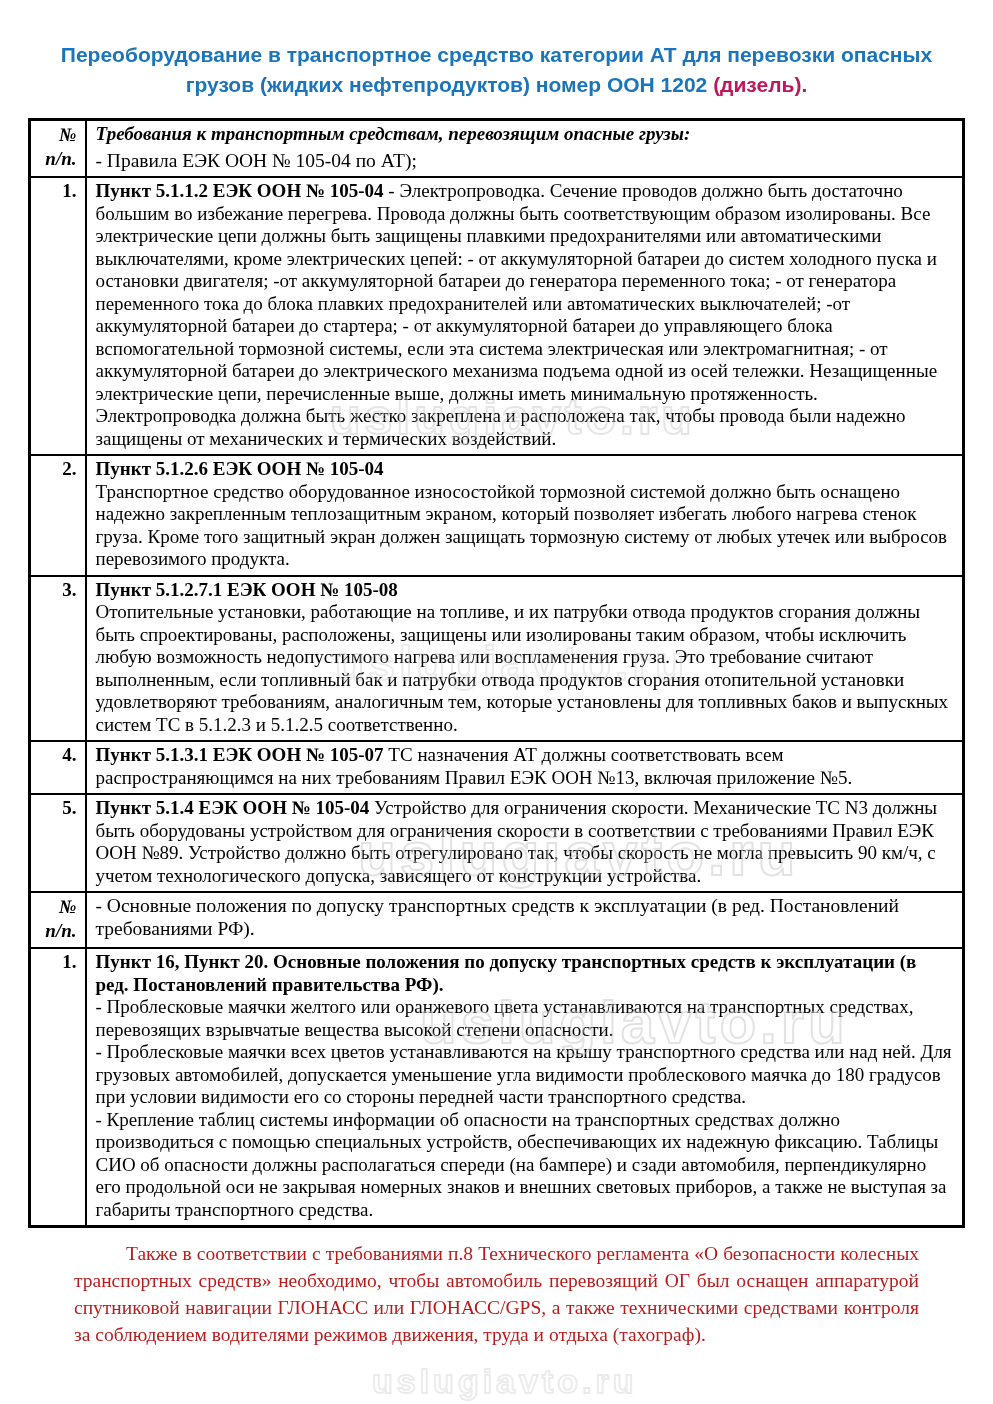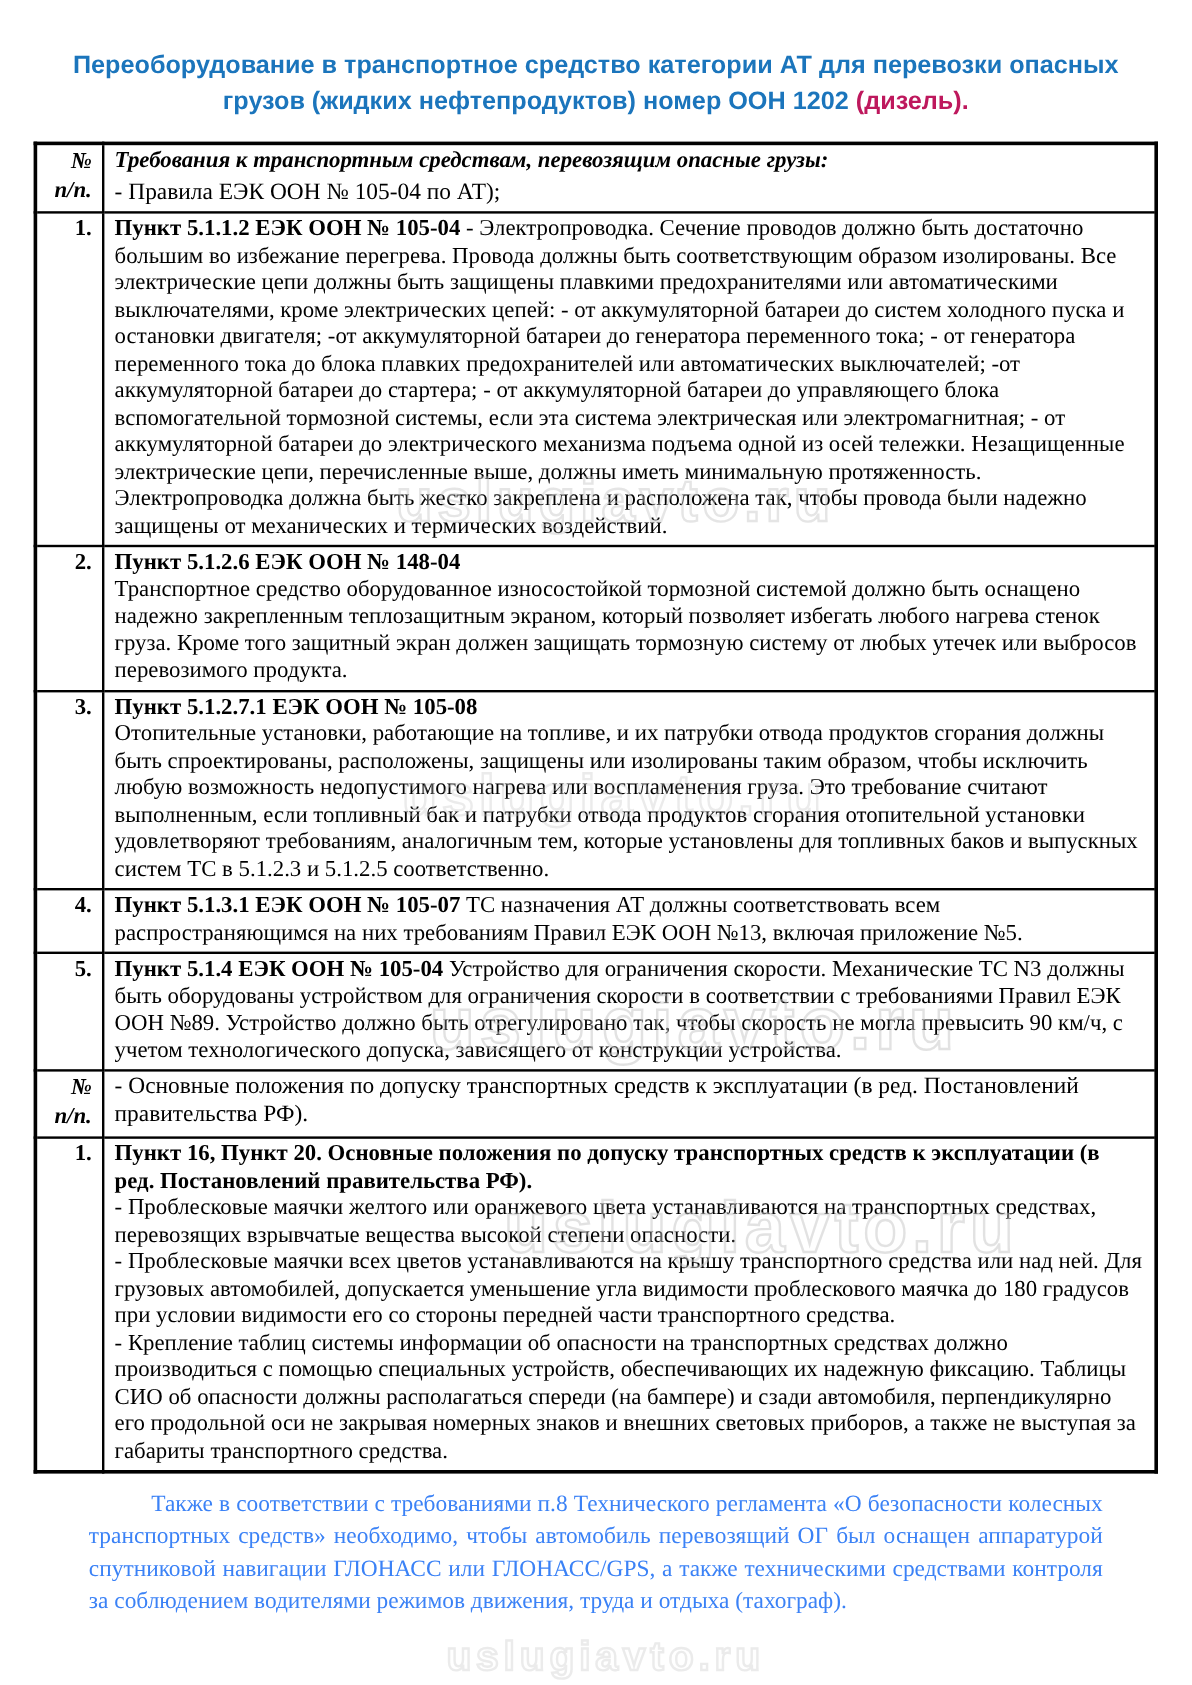--- a/index.html
+++ b/index.html
@@ -50,21 +50,21 @@
   .lead { font-weight:700; }
   .lead-block { font-weight:700; display:block; }
   .cell p { margin:0;font-family:Liberation Serif, serif; }
 
   
   .footer-note {
     margin:12px 46px 0 46px;
     font-size:19.5px; line-height:27px;
     text-align:justify;
     text-indent:52px;
-    color:#3b82f6;
+    color:#b91c1c;
   }
 
   
   .wm {
     position:absolute;
     font-family:"Liberation Sans","DejaVu Sans",sans-serif;
     font-weight:700;
     color:rgba(255,255,255,0.05);
     -webkit-text-stroke:2px #c7c7c7;
     letter-spacing:4px;
@@ -104,21 +104,21 @@
     <tr>
       <td class="num">1.</td>
       <td class="cell">
             <p><span class="lead">Пункт 5.1.1.2 ЕЭК ООН № 105-04</span><span> - Электропроводка. Сечение проводов должно быть достаточно большим во избежание перегрева. Провода должны быть соответствующим образом изолированы. Все электрические цепи должны быть защищены плавкими предохранителями или автоматическими выключателями, кроме электрических цепей: - от аккумуляторной батареи до систем холодного пуска и остановки двигателя; -от аккумуляторной батареи до генератора переменного тока; - от генератора переменного тока до блока плавких предохранителей или автоматических выключателей; -от аккумуляторной батареи до стартера; - от аккумуляторной батареи до управляющего блока вспомогательной тормозной системы, если эта система электрическая или электромагнитная; - от аккумуляторной батареи до электрического механизма подъема одной из осей тележки. Незащищенные электрические цепи, перечисленные выше, должны иметь минимальную протяженность. Электропроводка должна быть жестко закреплена и расположена так, чтобы провода были надежно защищены от механических и термических воздействий.</span></p>
           </td>
     </tr>
 
     <tr>
       <td class="num">2.</td>
       <td class="cell">
-        <span class="lead-block">Пункт 5.1.2.6 ЕЭК ООН № 148-04</span>
+        <span class="lead-block">Пункт 5.1.2.6 ЕЭК ООН № 105-04</span>
         <p>Транспортное средство оборудованное износостойкой тормозной системой должно быть оснащено надежно закрепленным теплозащитным экраном, который позволяет избегать любого нагрева стенок груза. Кроме того защитный экран должен защищать тормозную систему от любых утечек или выбросов перевозимого продукта.</p>
       </td>
     </tr>
 
     <tr>
       <td class="num">3.</td>
       <td class="cell">
         <span class="lead-block">Пункт 5.1.2.7.1 ЕЭК ООН № 105-08</span>
         <p>Отопительные установки, работающие на топливе, и их патрубки отвода продуктов сгорания должны быть спроектированы, расположены, защищены или изолированы таким образом, чтобы исключить любую возможность недопустимого нагрева или воспламенения груза. Это требование считают выполненным, если топливный бак и патрубки отвода продуктов сгорания отопительной установки удовлетворяют требованиям, аналогичным тем, которые установлены для топливных баков и выпускных систем ТС в 5.1.2.3 и 5.1.2.5 соответственно.</p>
       </td>
@@ -134,21 +134,21 @@
     <tr>
       <td class="num">5.</td>
       <td class="cell">
             <p><span class="lead">Пункт 5.1.4 ЕЭК ООН № 105-04</span><span> Устройство для ограничения скорости. Механические ТС N3 должны быть оборудованы устройством для ограничения скорости в соответствии с требованиями Правил ЕЭК ООН №89. Устройство должно быть отрегулировано так, чтобы скорость не могла превысить 90 км/ч, с учетом технологического допуска, зависящего от конструкции устройства.</span></p>
           </td>
     </tr>
 
     <tr>
       <td class="num hdr">№ п/п.</td>
       <td>
-        <div class="hdr-sub" style="margin-top:0">- Основные положения по допуску транспортных средств к эксплуатации (в ред. Постановлений правительства РФ).</div>
+        <div class="hdr-sub" style="margin-top:0">- Основные положения по допуску транспортных средств к эксплуатации (в ред. Постановлений требованиями РФ).</div>
       </td>
     </tr>
 
     <tr>
       <td class="num">1.</td>
       <td class="cell">
         <span class="lead-block">Пункт 16, Пункт 20. Основные положения по допуску транспортных средств к эксплуатации (в ред. Постановлений правительства РФ).</span>
         <p>- Проблесковые маячки желтого или оранжевого цвета устанавливаются на транспортных средствах, перевозящих взрывчатые вещества высокой степени опасности.</p>
         <p>- Проблесковые маячки всех цветов устанавливаются на крышу транспортного средства или над ней. Для грузовых автомобилей, допускается уменьшение угла видимости проблескового маячка до 180 градусов при условии видимости его со стороны передней части транспортного средства.</p>
         <p>- Крепление таблиц системы информации об опасности на транспортных средствах должно производиться с помощью специальных устройств, обеспечивающих их надежную фиксацию. Таблицы СИО об опасности должны располагаться спереди (на бампере) и сзади автомобиля, перпендикулярно его продольной оси не закрывая номерных знаков и внешних световых приборов, а также не выступая за габариты транспортного средства.</p>

